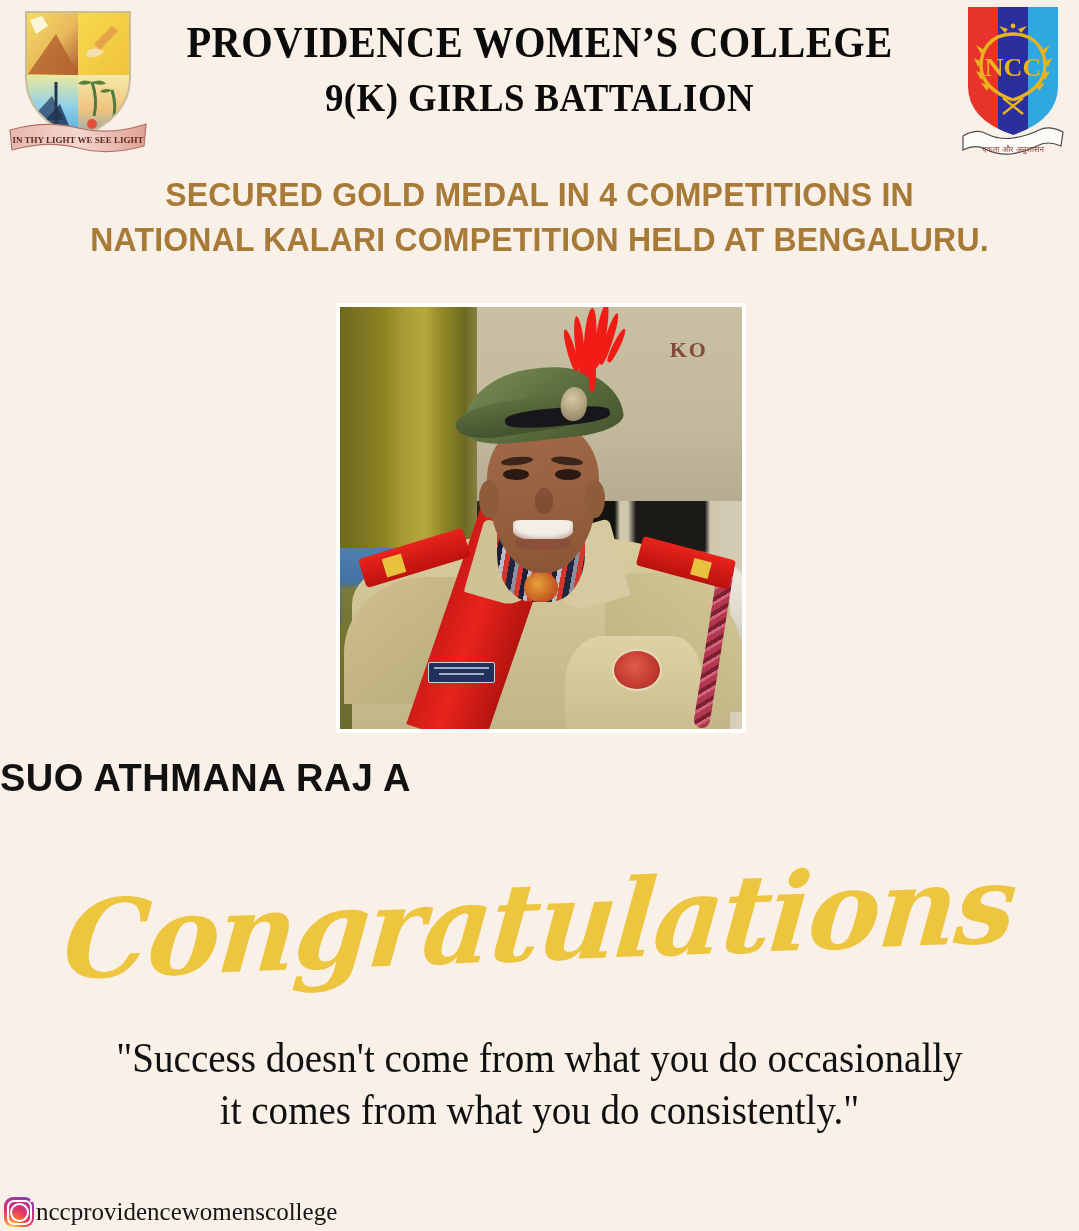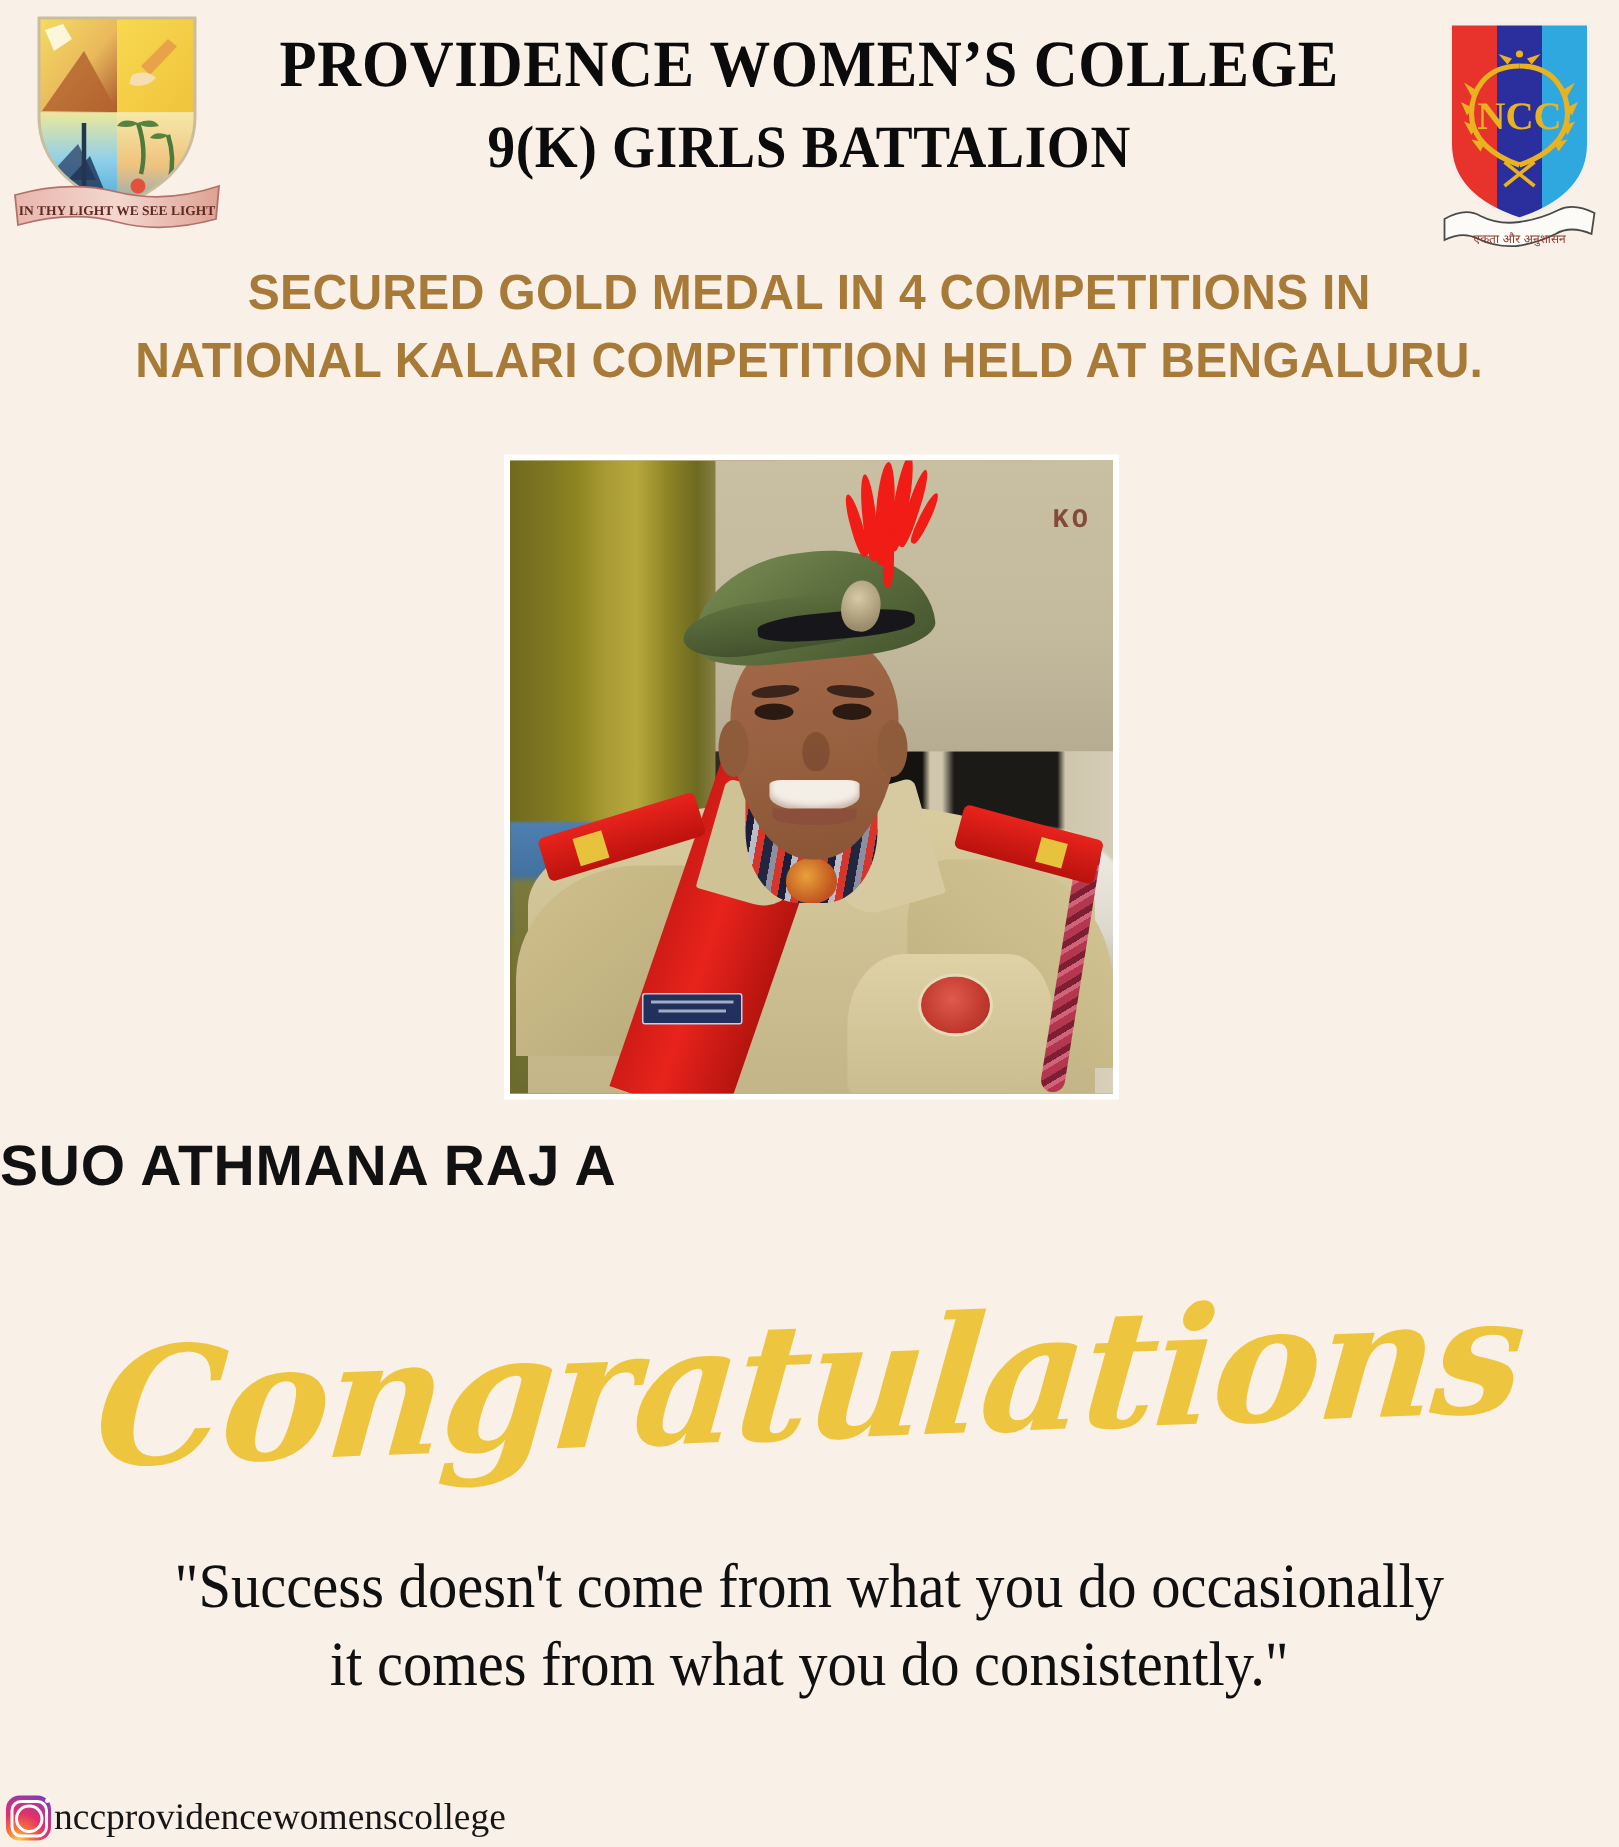--- a/index.html
+++ b/index.html
@@ -29,21 +29,21 @@
   .crest {
     position: absolute;
     left: 8px;
     top: 4px;
     width: 140px;
     height: 152px;
   }
   .ncc-logo {
     position: absolute;
     right: 6px;
-    top: 10px;
+    top: 0;
     width: 120px;
     height: 160px;
   }
   .header-titles {
     position: absolute;
     left: 150px;
     right: 150px;
     top: 16px;
     text-align: center;
   }
@@ -115,28 +115,27 @@
         #cfc7b0 88%, #d8d0ba 100%);
   }
   .bg-building {
     position: absolute;
     left: 34%; top: 0; right: 0; height: 46%;
     background: linear-gradient(180deg, #c9c0a4 0%, #c3b99d 60%, #b6ac92 100%);
   }
   .bg-ko {
     position: absolute;
     left: 82%; top: 7%;
-    font-family: Liberation Mono, monospace;
+    font-family: Liberation Serif, serif;
     font-weight: bold;
-    font-size: 18px;
+    font-size: 22px;
     color: #7a3527;
     letter-spacing: 2px;
     opacity: .85;
     filter: blur(0.4px);
-    margin-left: 32px;
   }
   .bg-windowband {
     position: absolute;
     left: 34%; top: 46%; right: 0; height: 24%;
     background:
       linear-gradient(90deg,
         #2e2a1d 0%, #39331f 20%,
         #c2b79b 23%, #c2b79b 26%,
         #141310 29%, #141310 52%,
         #cfc6ad 54%, #cfc6ad 57%,

